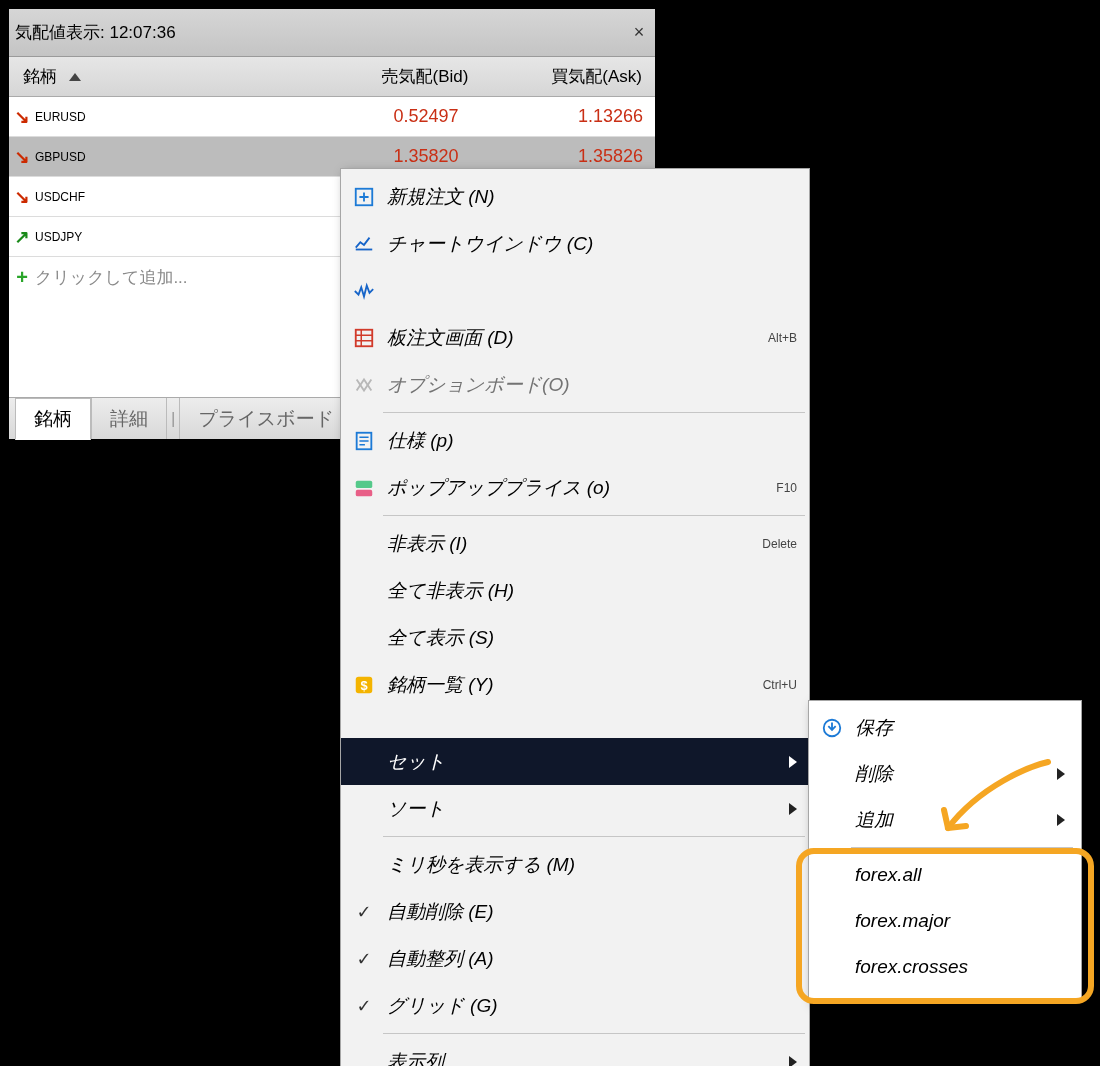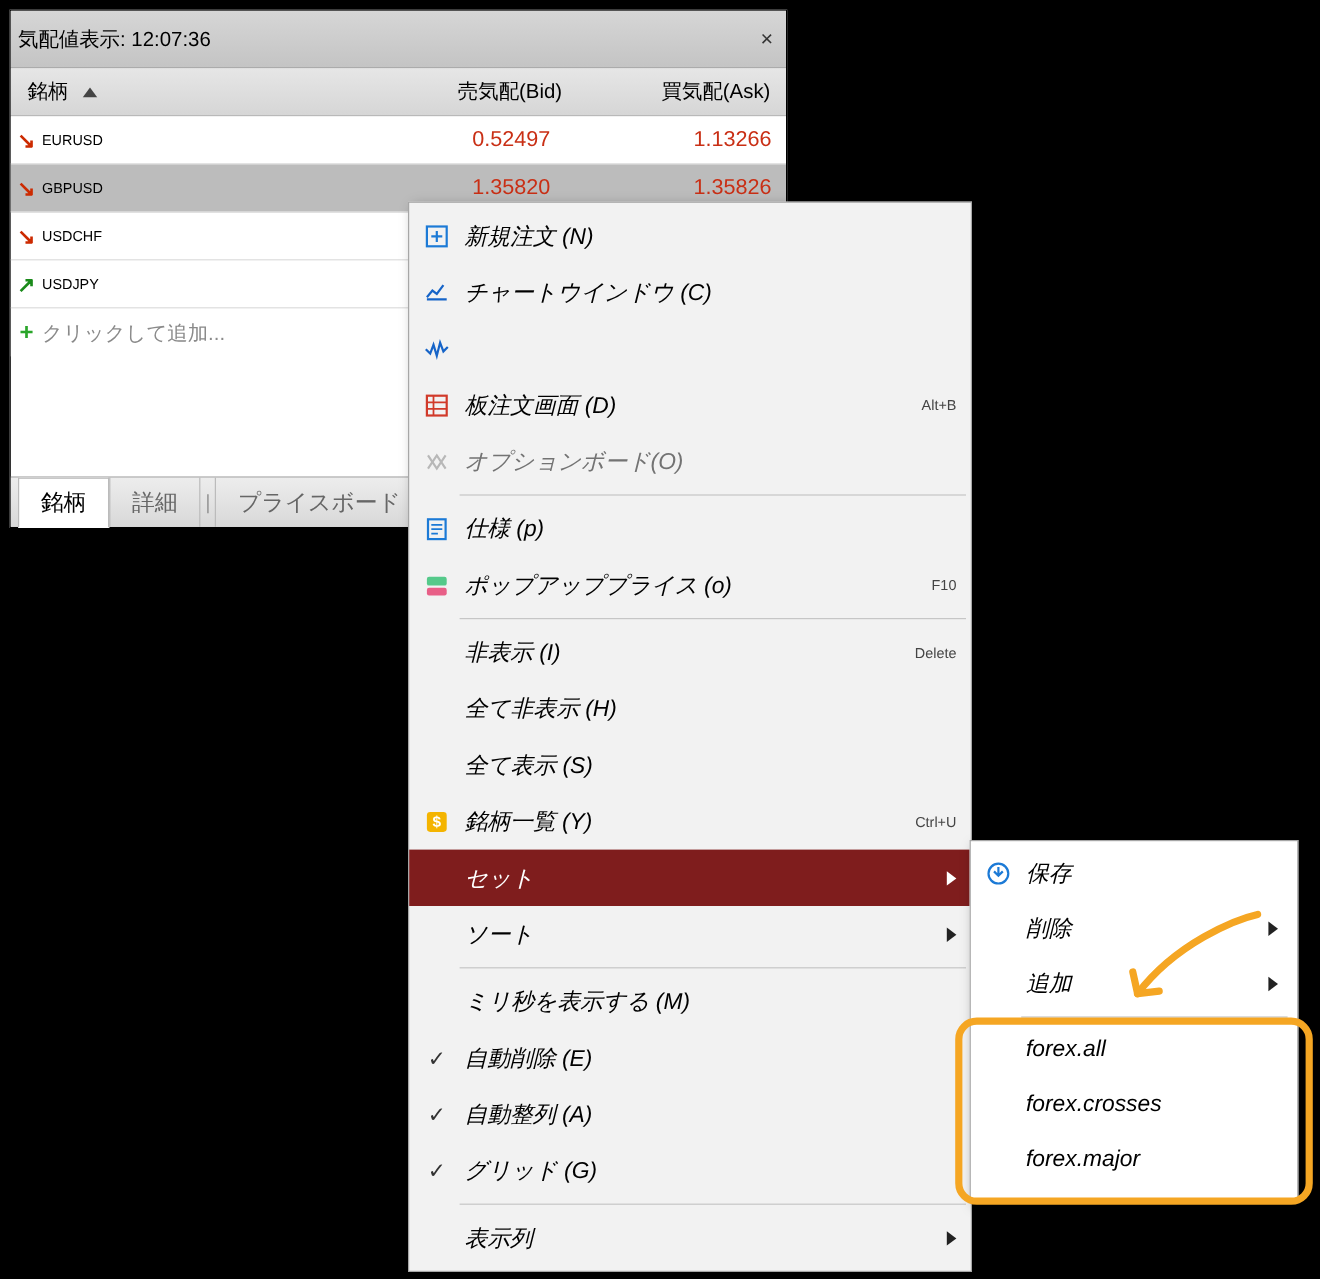--- a/index.html
+++ b/index.html
@@ -102,21 +102,21 @@
     box-shadow:4px 4px 10px rgba(0,0,0,0.35);
     padding:4px 0;
   }
   .menu-item {
     height:47px;
     display:flex; align-items:center;
     font-size:19px;
     padding:0 12px 0 0;
   }
   .menu-item.disabled { color:#737373; }
-  .menu-item.hi { background:#7f1d1d; color:#fff; }
+  .menu-item.hi { background:#0f172a; color:#fff;margin-top:30px; }
   .mi-iconcol { width:46px; display:flex; justify-content:center; align-items:center; }
   .mi-label { flex:1; white-space:nowrap;font-style:italic; }
   .mi-accel { color:#444; font-size:12px; }
   .menu-sep {
     height:1px; background:#c6c6c6; margin:4px 4px 4px 42px;
   }
   .check { font-size:18px; color:#333; }
   .sub-arrow {
     width:0;height:0;border-top:6px solid transparent;border-bottom:6px solid transparent;border-left:8px solid #222;
   }
@@ -362,25 +362,25 @@
     <span class="mi-label">追加</span>
     <span class="sub-arrow"></span>
   </div>
   <div class="menu-sep"></div>
   <div class="menu-item">
     <span class="mi-iconcol"></span>
     <span class="mi-label">forex.all</span>
   </div>
   <div class="menu-item">
     <span class="mi-iconcol"></span>
+    <span class="mi-label">forex.major</span>
+  </div>
+  <div class="menu-item">
+    <span class="mi-iconcol"></span>
     <span class="mi-label">forex.crosses</span>
-  </div>
-  <div class="menu-item">
-    <span class="mi-iconcol"></span>
-    <span class="mi-label">forex.major</span>
   </div>
 </div>
 
 <div class="highlight-box"></div>
 
 <svg class="anno-arrow" viewBox="0 0 130 90">
   <path d="M118 6 C 100 10, 50 30, 18 72" stroke="#f5a623" stroke-width="6" fill="none" stroke-linecap="round"></path>
   <path d="M18 72 l-4 -18 M18 72 l18 -2" stroke="#f5a623" stroke-width="6" fill="none" stroke-linecap="round"></path>
 </svg>
 

